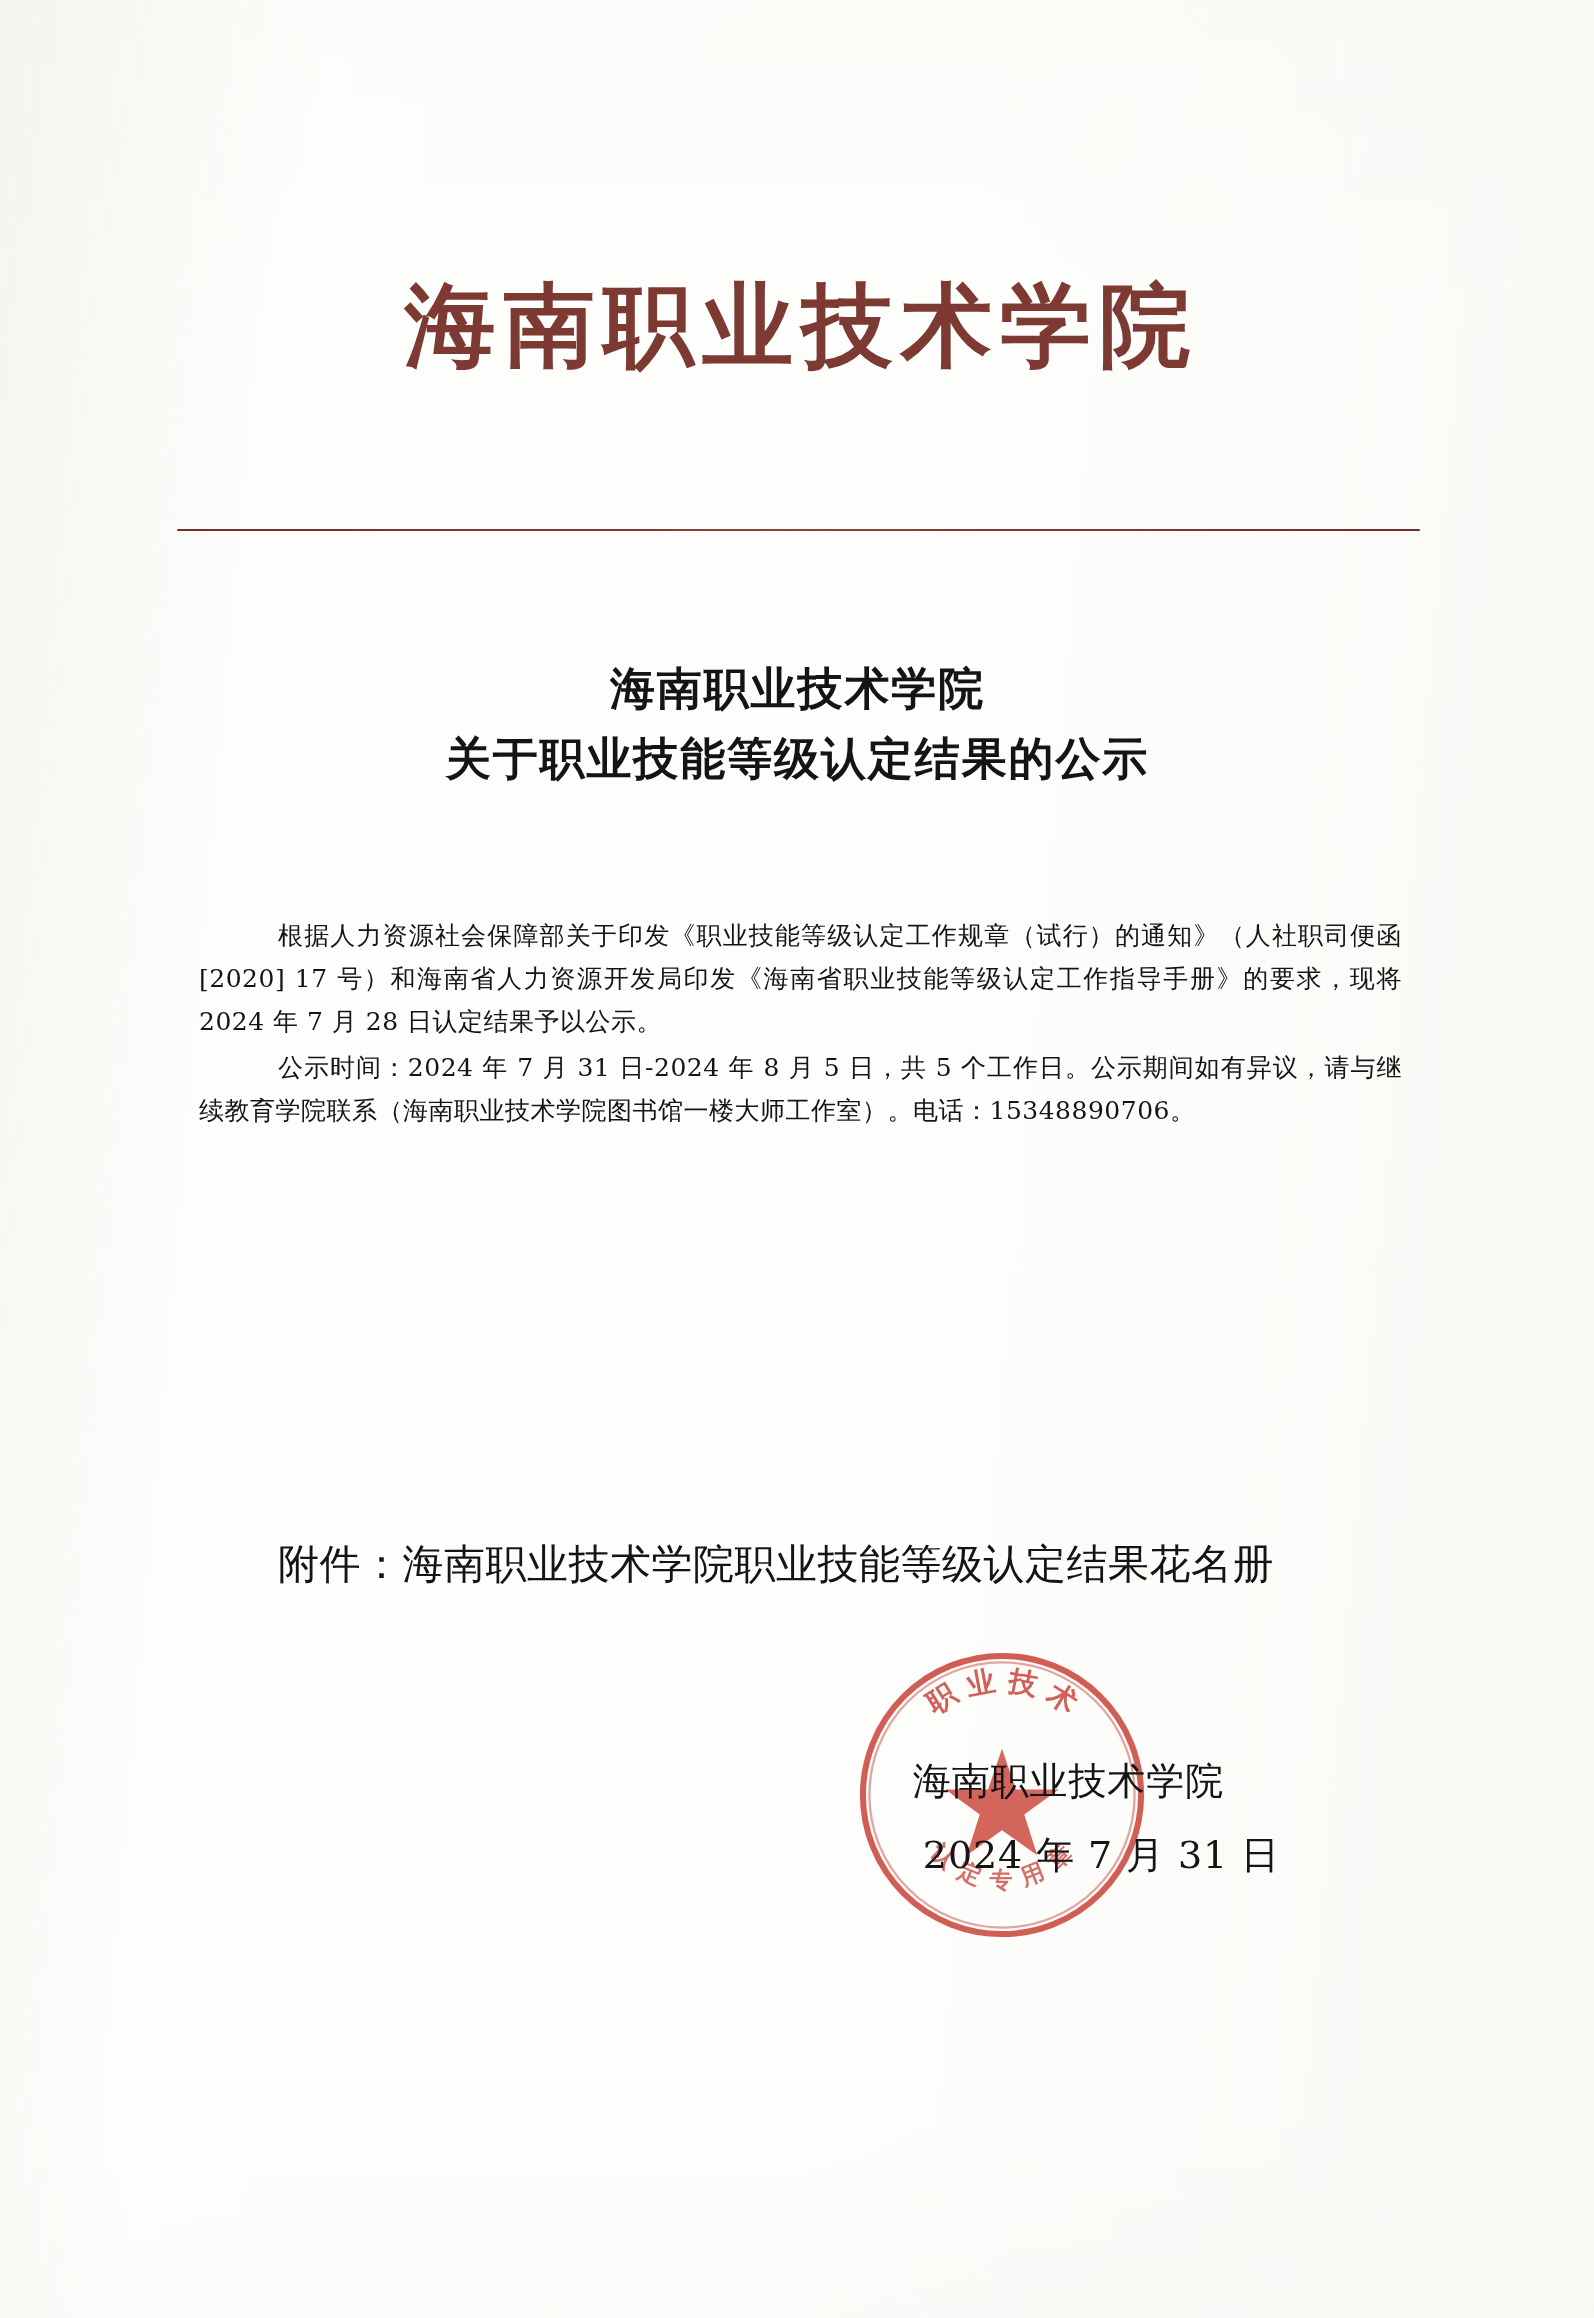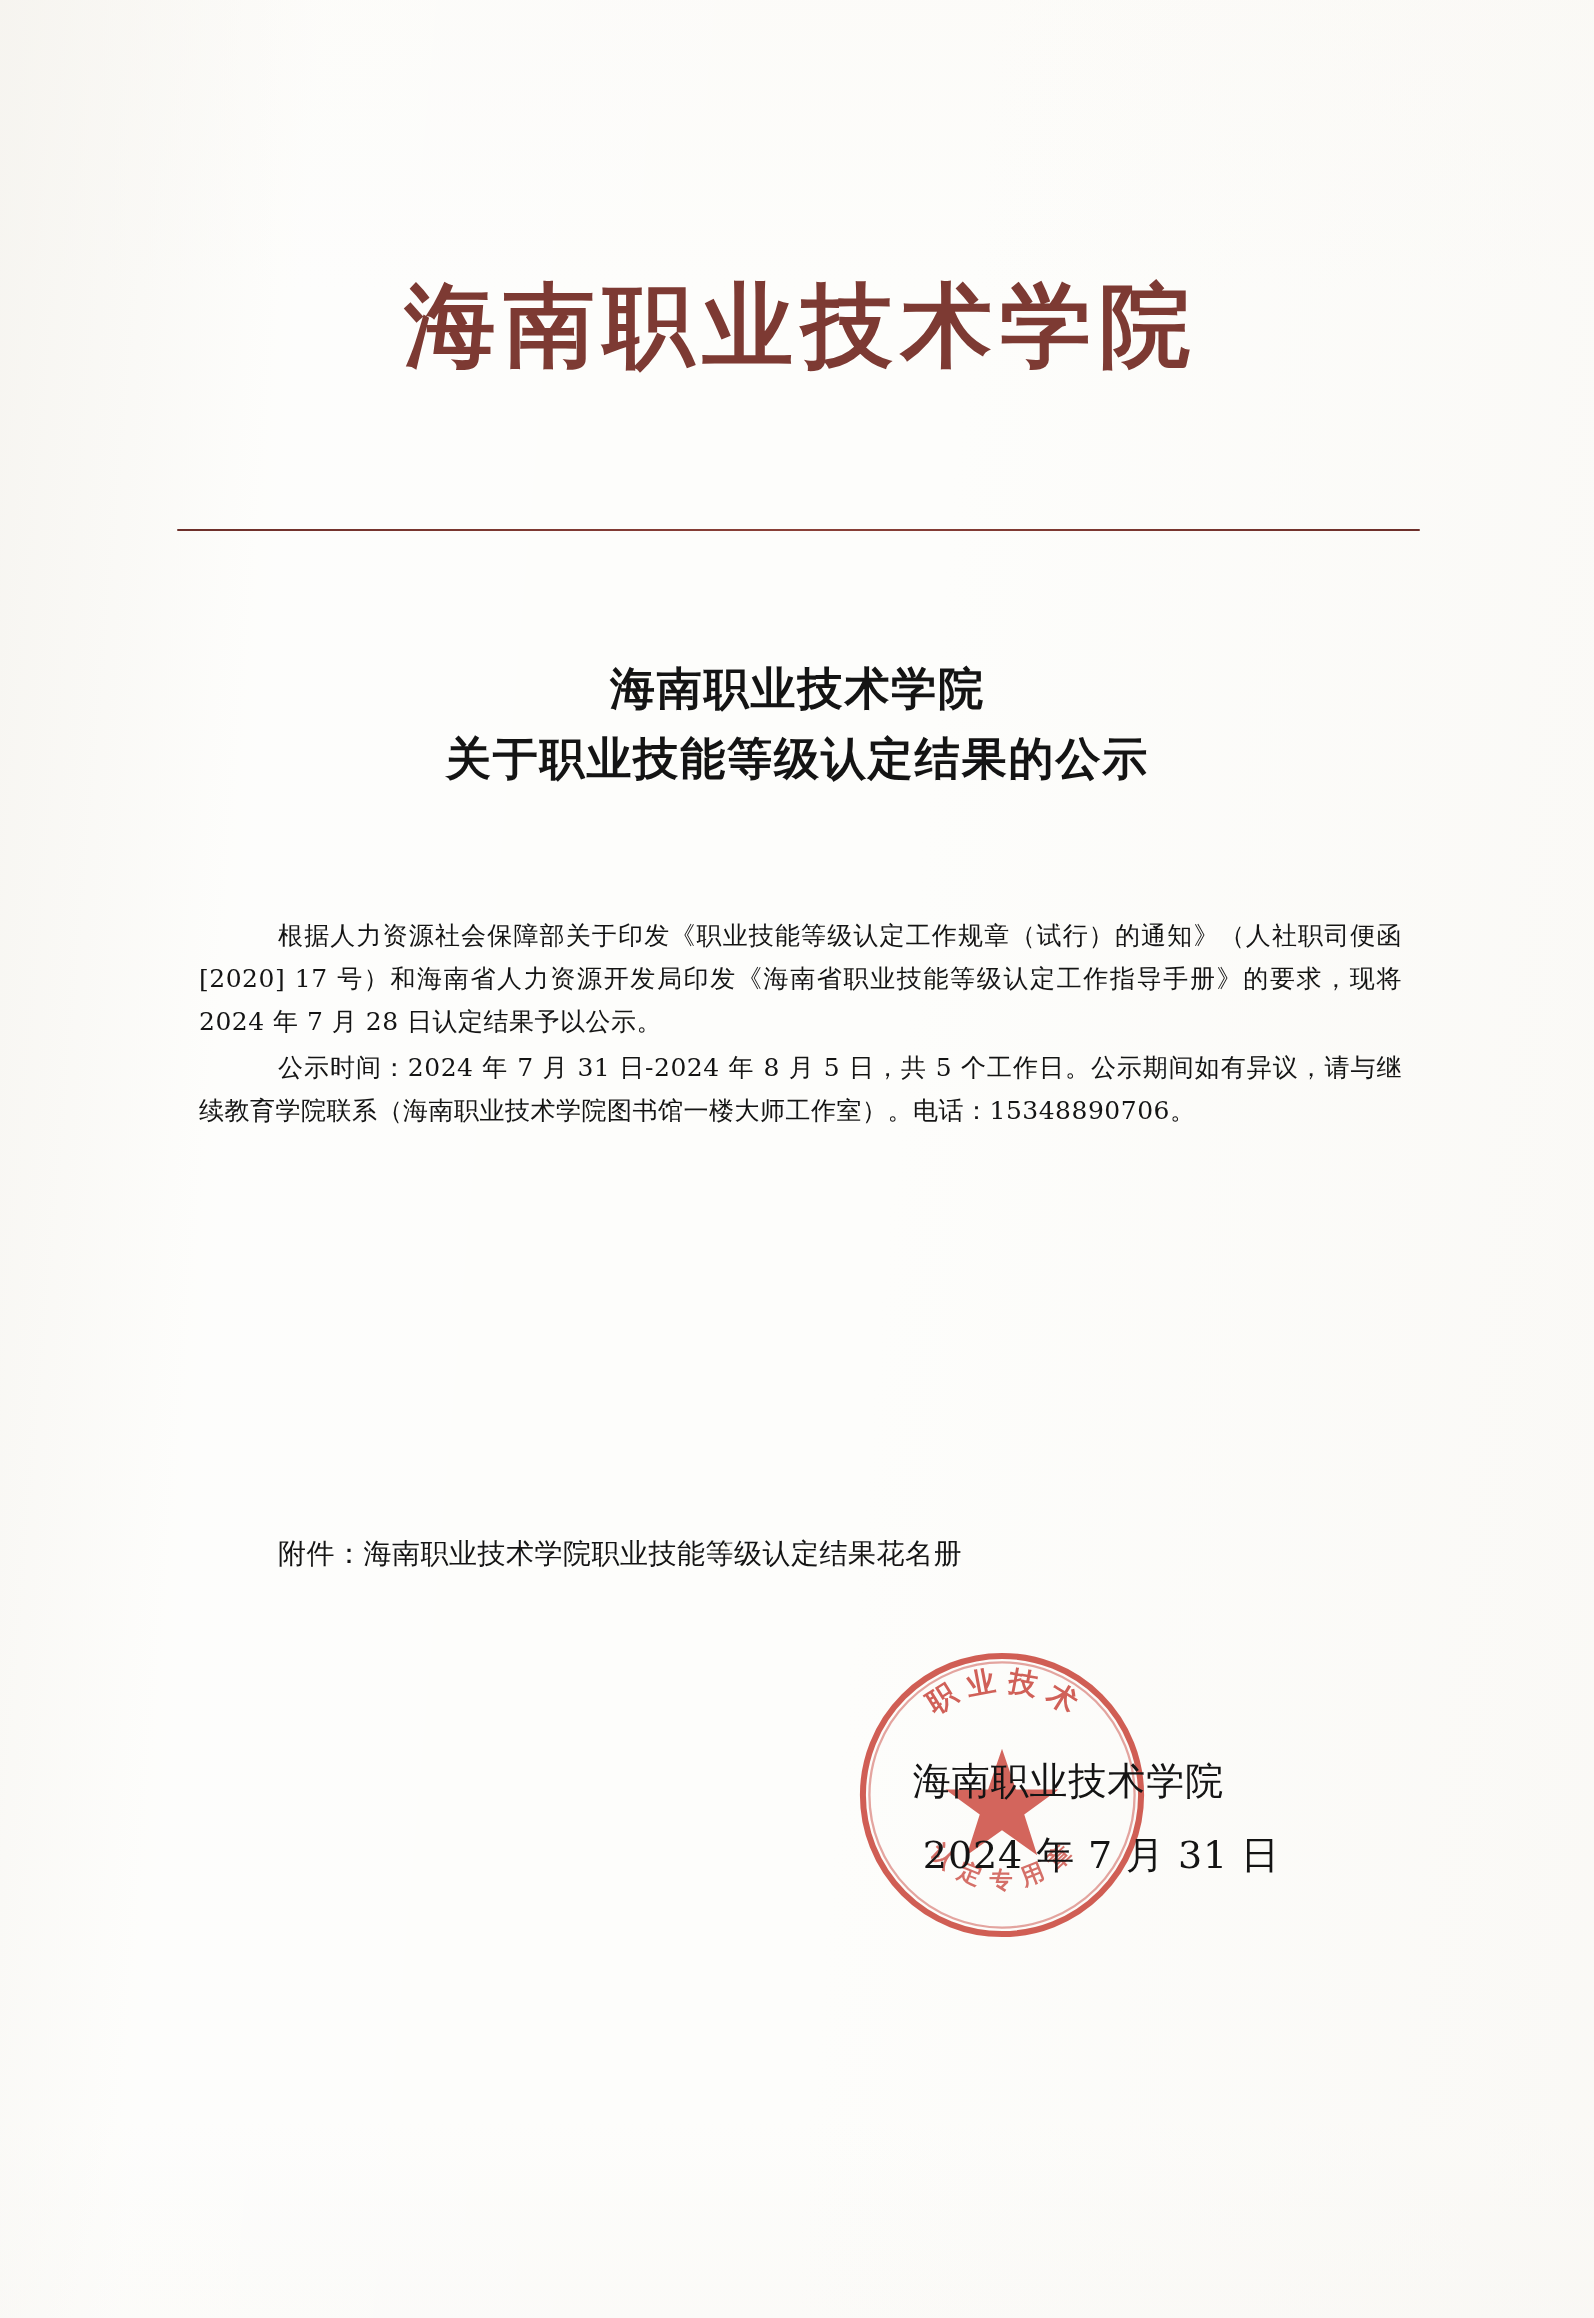--- a/index.html
+++ b/index.html
@@ -84,21 +84,21 @@
     margin: 0 0 2.8px 0;
   }
   .para.indent {
     text-indent: 79px;
   }
   .attachment {
     position: absolute;
     top: 1530px;
     left: 199px;
     width: 1203px;
-    font-size: 28px;
+    font-size: 41px;
     line-height: 1.7;
     letter-spacing: 0.5px;
     text-indent: 79px;
     color: #141414;
   }
   .signature {
     position: absolute;
     top: 1744px;
     right: 315px;
     text-align: left;

